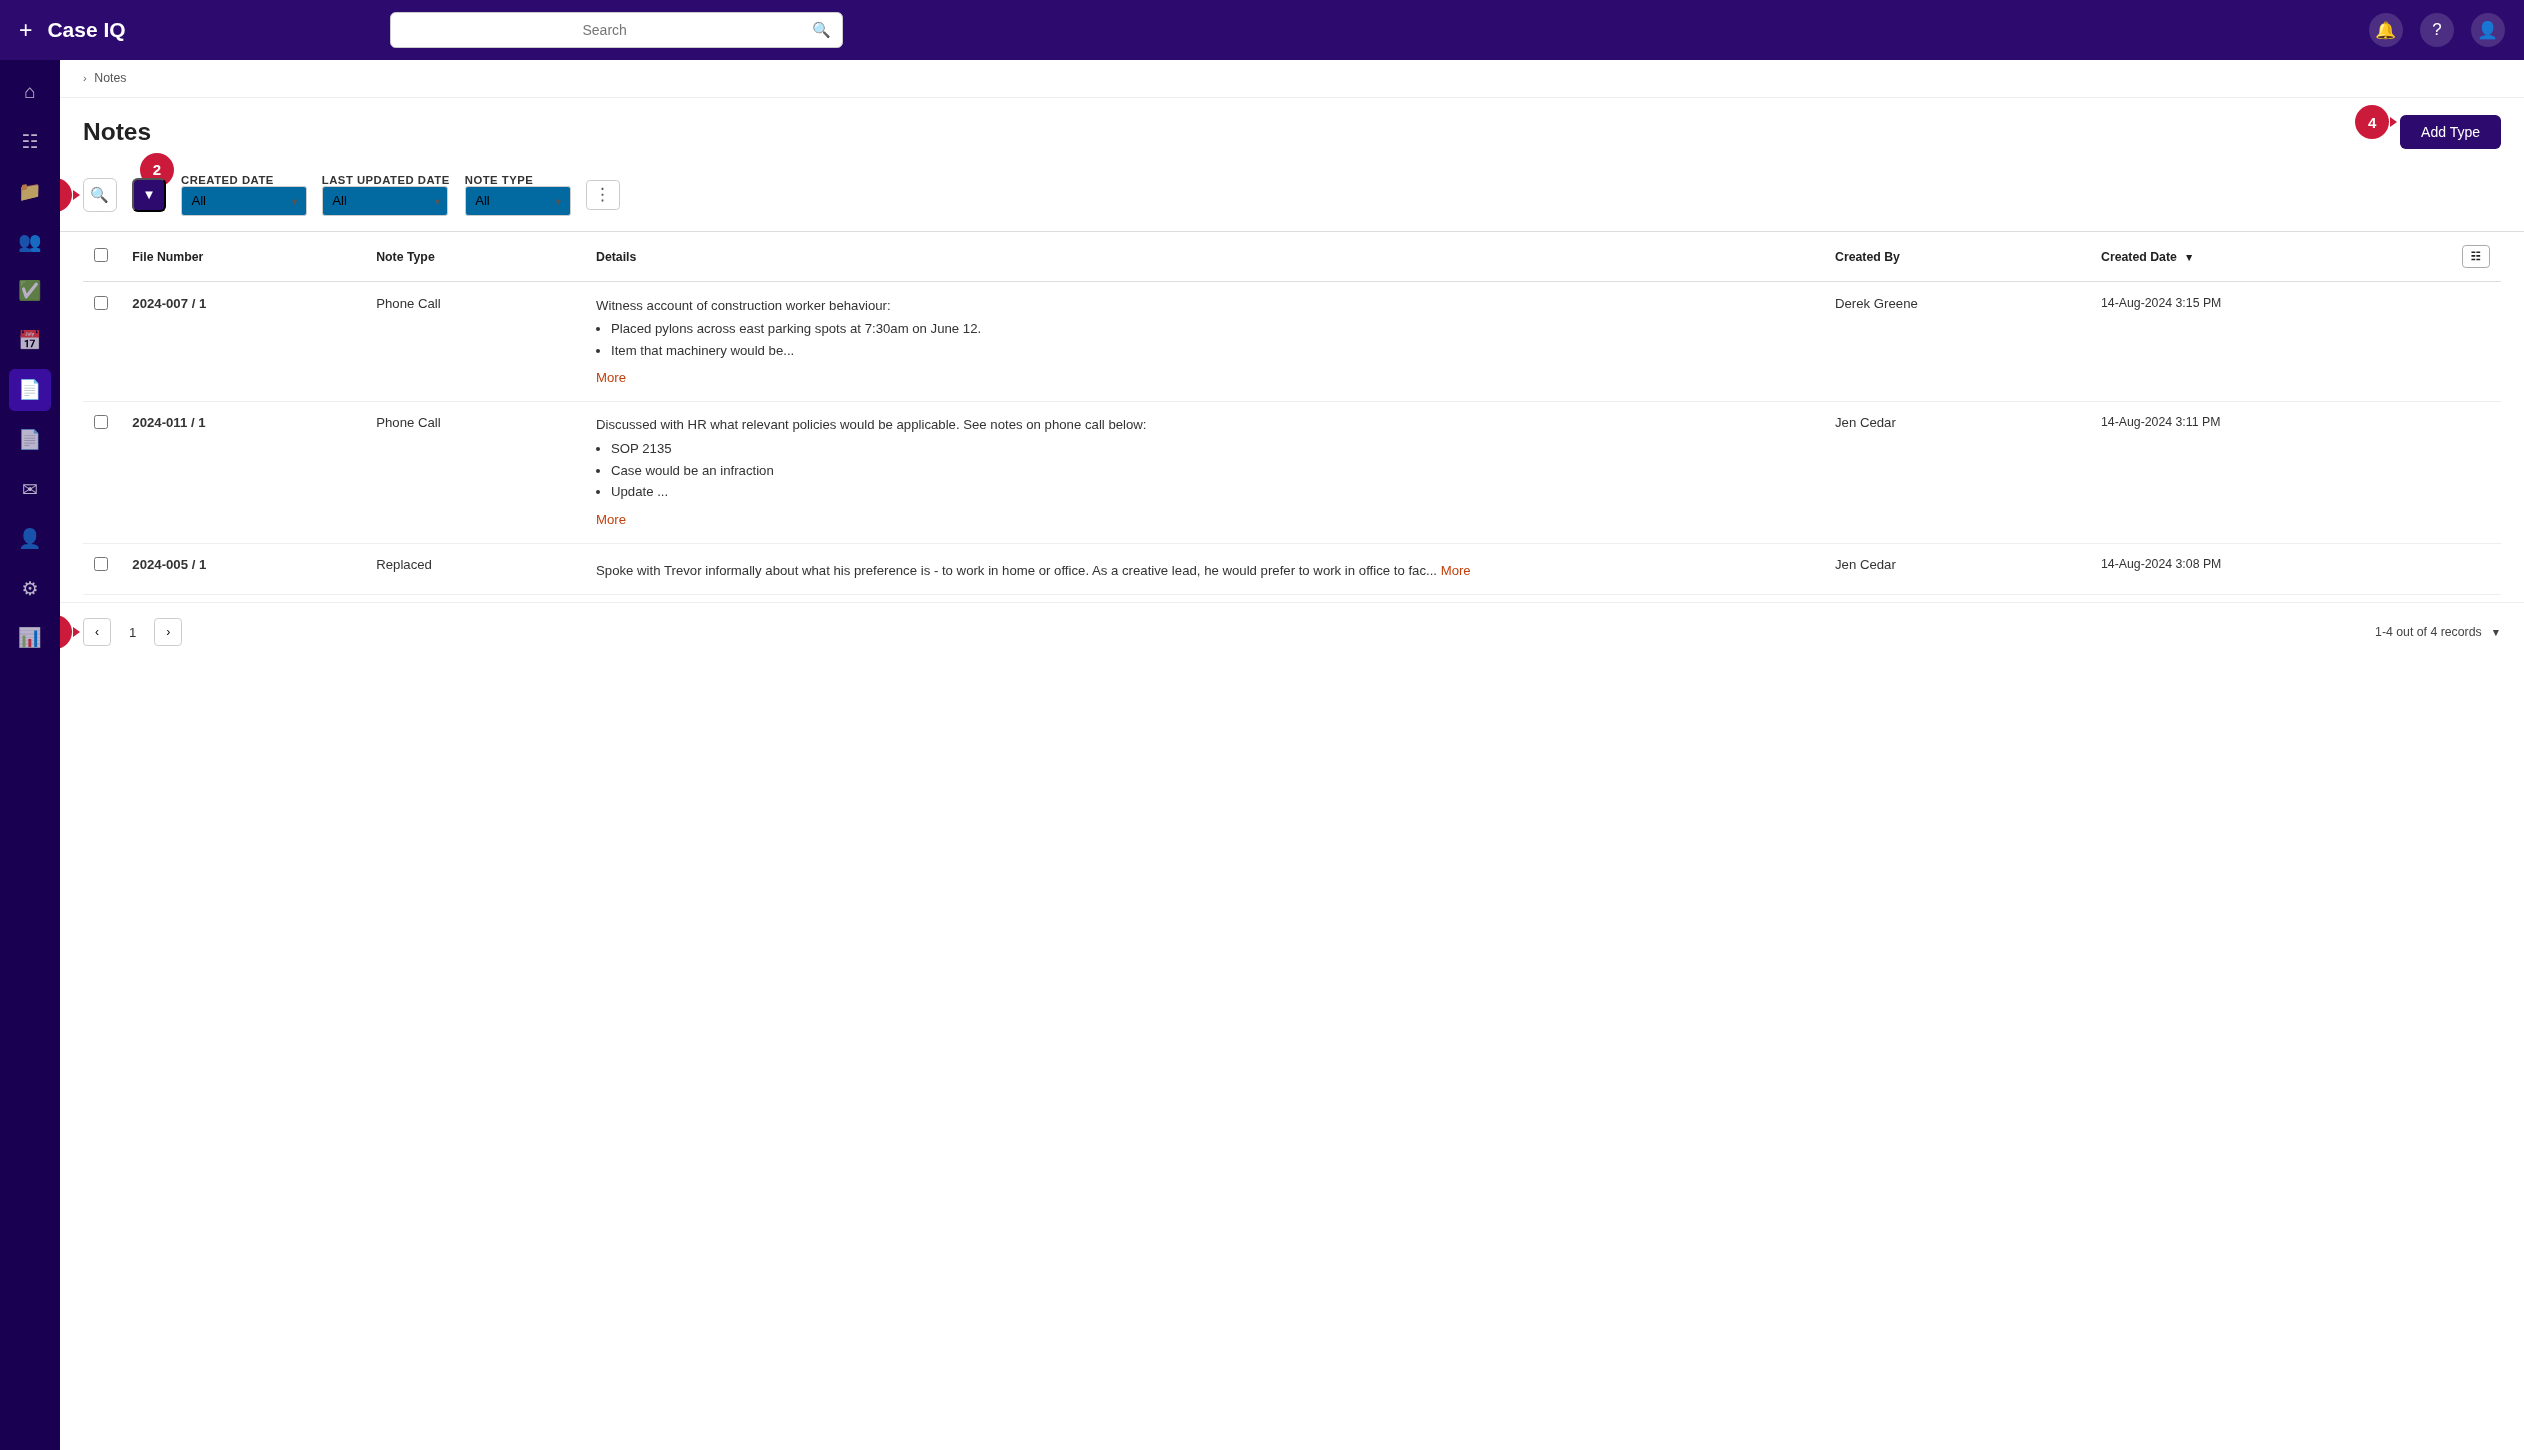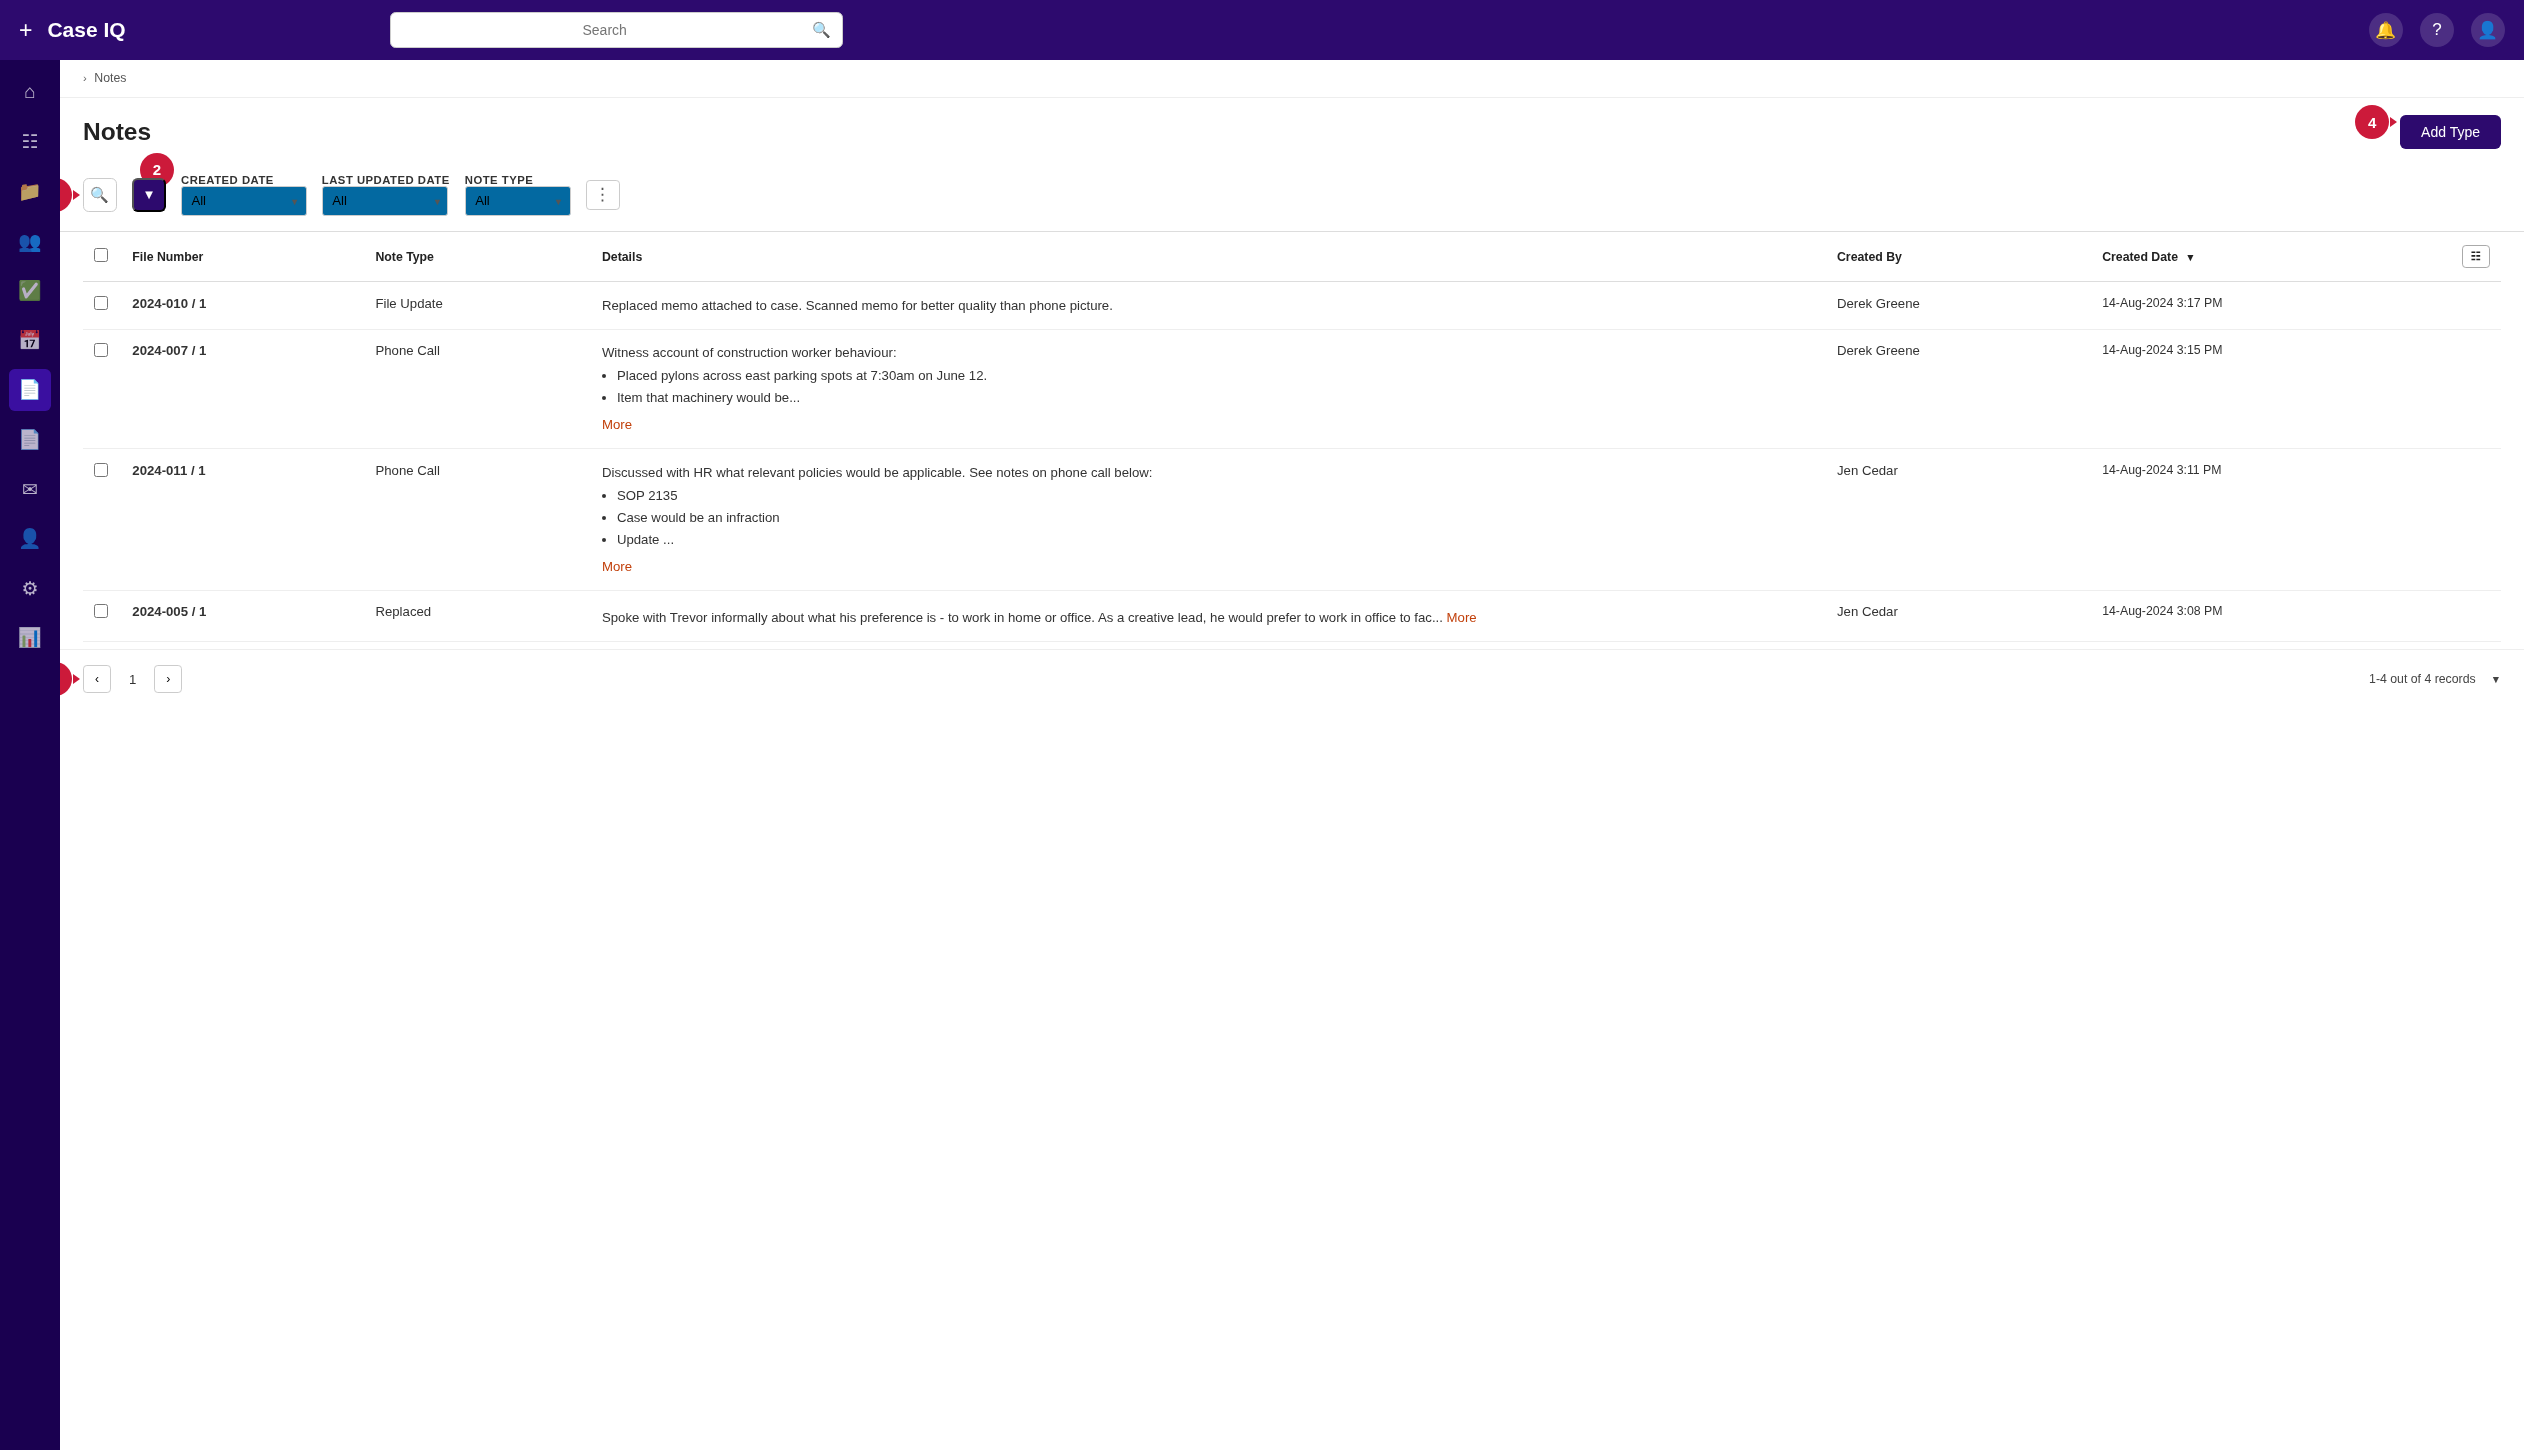--- a/index.html
+++ b/index.html
@@ -312,21 +312,21 @@
       align-items: center;
       justify-content: center;
       font-size: 13.2px;
       font-weight: 500;
     }
     .records-info {
       font-size: 12.3px;
       color: #444;
       display: flex;
       align-items: center;
-      gap: 15px;
+      gap: 9px;
     }
     .records-info .dropdown-arrow { font-size: 10.4px; }
 
     
     .add-btn-wrapper {
       position: relative;
       display: inline-flex;
       align-items: center;
       gap: 7.6px;
     }
@@ -586,33 +586,20 @@
             <span>Created Date</span>
             <span class="sort-icon">▼</span>
           </th>
           <th class="th-actions">
             <div class="col-toggle-btn">☷</div>
           </th>
         </tr>
       </thead>
       <tbody>
 
-        <tr>
-          <td>
-            <input type="checkbox" style="">
-          </td>
-          <td class="item-num">2024-010 / 1</td>
-          <td class="note-type">File Update</td>
-          <td class="details">
-            Replaced memo attached to case. Scanned memo for better quality than phone picture.
-          </td>
-          <td class="created-by">Derek Greene</td>
-          <td class="created-date">14-Aug-2024 3:17 PM</td>
-          <td></td>
-        </tr>
 
         <tr>
           <td>
             <input type="checkbox" style="">
           </td>
           <td class="item-num">2024-007 / 1</td>
           <td class="note-type">Phone Call</td>
           <td class="details">
             Witness account of construction worker behaviour:
             <ul class="details-list">

